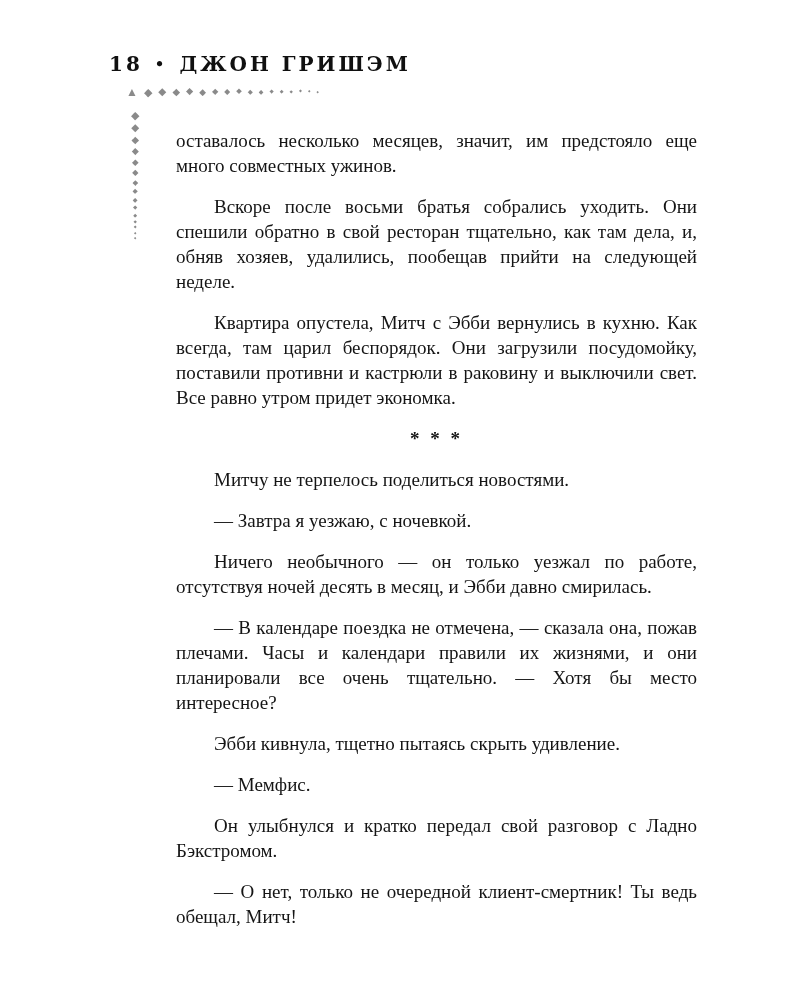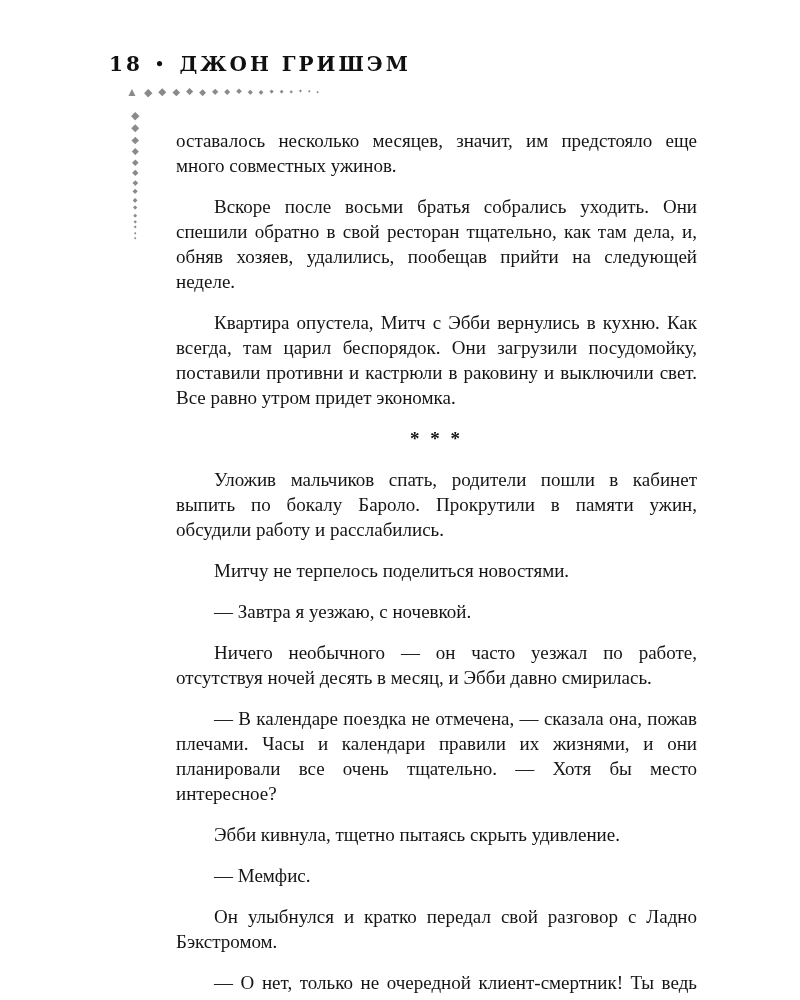--- a/index.html
+++ b/index.html
@@ -124,24 +124,23 @@
       <span style="font-size: 3.8px;">◆</span>
       <span style="font-size: 3.2px;">◆</span>
       <span style="font-size: 3px;">◆</span>
     </div>
 
   <main class="text-block">
     <p class="noindent">оставалось несколько месяцев, значит, им предстояло еще много совместных ужинов.</p>
     <p>Вскоре после восьми братья собрались уходить. Они спешили обратно в свой ресторан тщательно, как там дела, и, обняв хозяев, удалились, пообещав прийти на следующей неделе.</p>
     <p>Квартира опустела, Митч с Эбби вернулись в кухню. Как всегда, там царил беспорядок. Они загрузили посудомойку, поставили противни и кастрюли в раковину и выключили свет. Все равно утром придет экономка.</p>
     <div class="section-break">* * *</div>
-    <p>Уложив мальчиков спать, родители пошли в кабинет выпить по бокалу Бароло. Прокрутили в памяти ужин, обсудили работу и расслабились.</p>
     <p>Митчу не терпелось поделиться новостями.</p>
     <p>— Завтра я уезжаю, с ночевкой.</p>
-    <p>Ничего необычного — он часто уезжал по работе, отсутствуя ночей десять в месяц, и Эбби давно смирилась.</p>
+    <p>Ничего необычного — он только уезжал по работе, отсутствуя ночей десять в месяц, и Эбби давно смирилась.</p>
     <p>— В календаре поездка не отмечена, — сказала она, пожав плечами. Часы и календари правили их жизнями, и они планировали все очень тщательно. — Хотя бы место интересное?</p>
     <p>Эбби кивнула, тщетно пытаясь скрыть удивление.</p>
     <p>— Мемфис.</p>
     <p>Он улыбнулся и кратко передал свой разговор с Ладно Бэкстромом.</p>
     <p>— О нет, только не очередной клиент-смертник! Ты ведь обещал, Митч!</p>
   </main>
 
 </div>
 
 </body></html>

